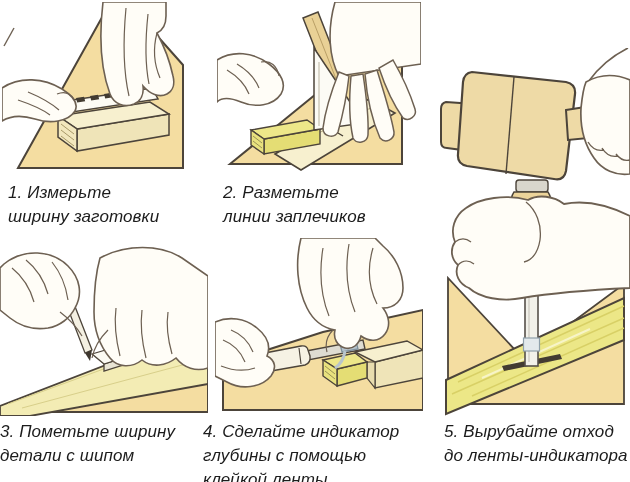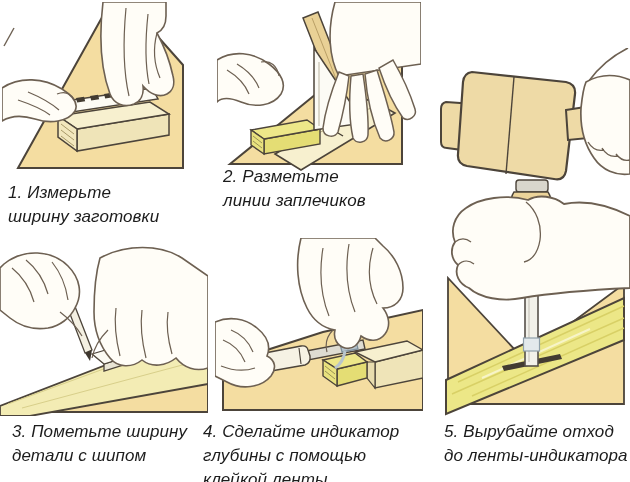--- a/index.html
+++ b/index.html
@@ -13,22 +13,22 @@
   .art2{left:217px;top:2px;width:204px;height:172px;}
   .art3{left:0px;top:238px;width:208px;height:178px;}
   .art4{left:215px;top:238px;width:208px;height:178px;}
   .art5{left:438px;top:48px;width:192px;height:368px;}
   .caption{
     position:absolute;width:205px;
     font-size:17px;line-height:24px;color:#1c1c1c;
     white-space:pre-line;letter-spacing:0.1px;font-style:italic;
   }
   .cap1{left:8px;top:181px;}
-  .cap2{left:223px;top:165px;}
-  .cap3{left:12px;top:420px;}
+  .cap2{left:223px;top:181px;}
+  .cap3{left:0;top:420px;}
   .cap4{left:203px;top:420px;}
   .cap5{left:444px;top:420px;}
 </style>
 </head>
 <body>
 
 <div class="canvas">
 
   <figure>
     <svg class="art art1" viewBox="0 0 204 172">

